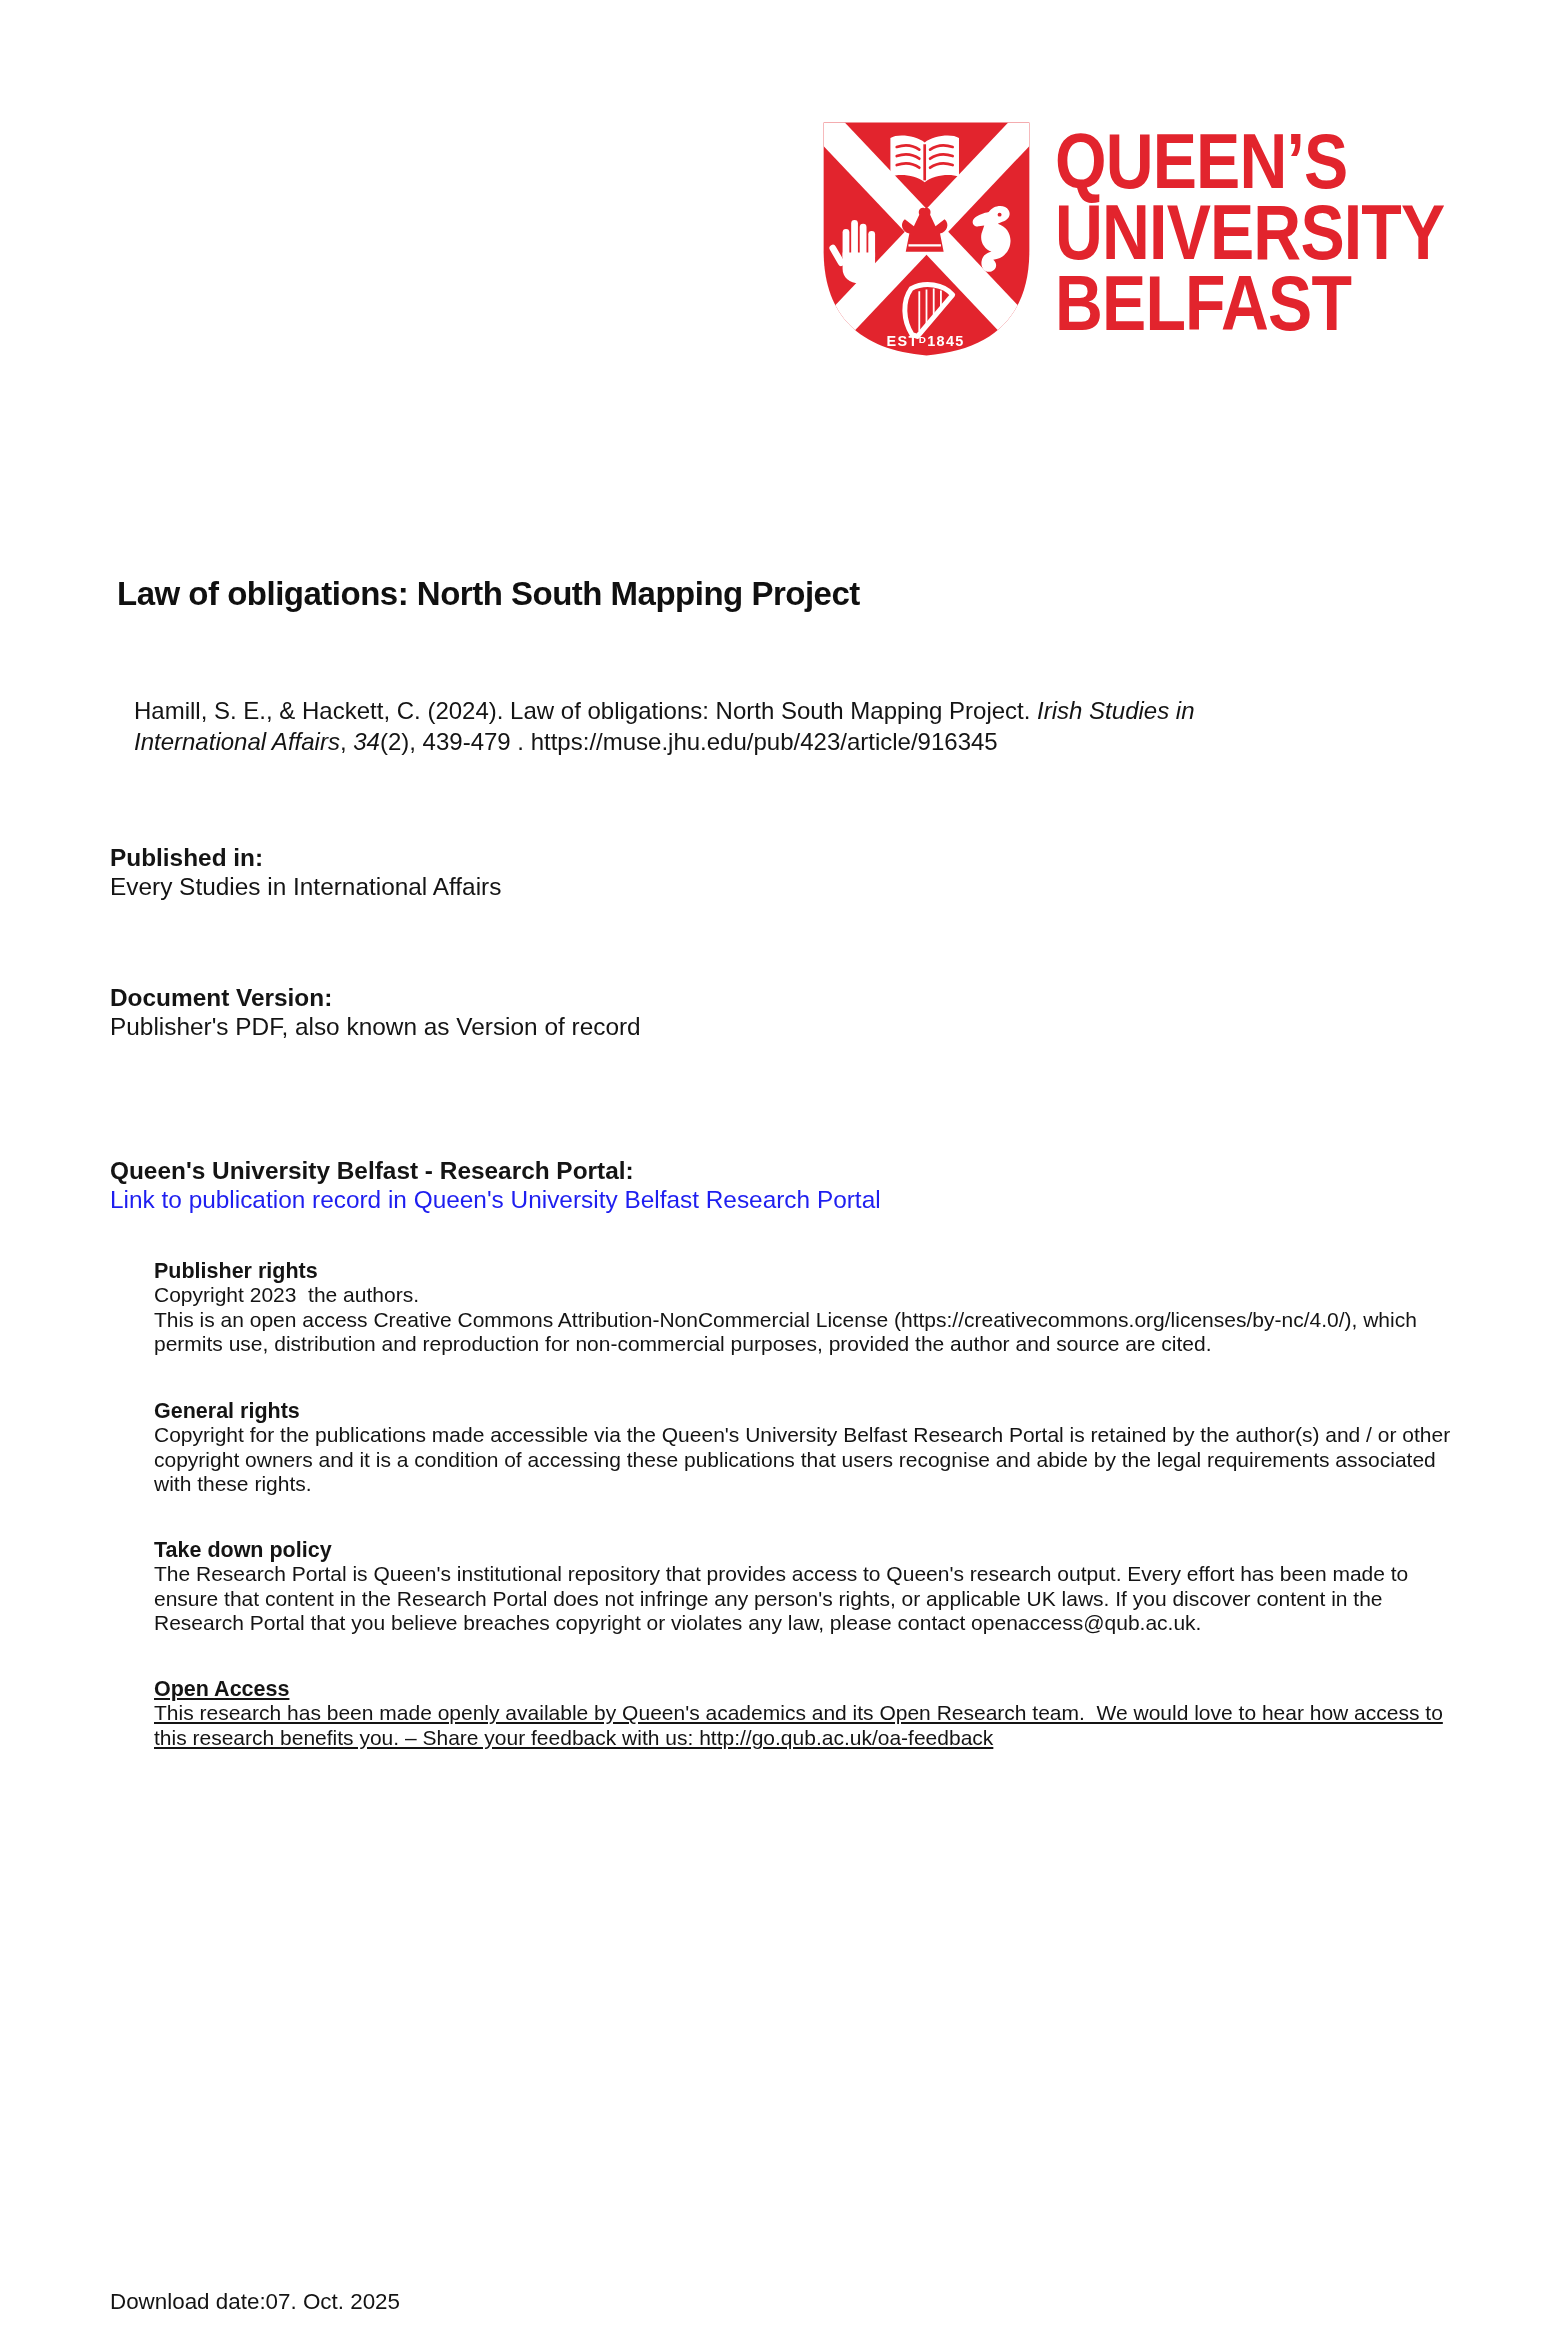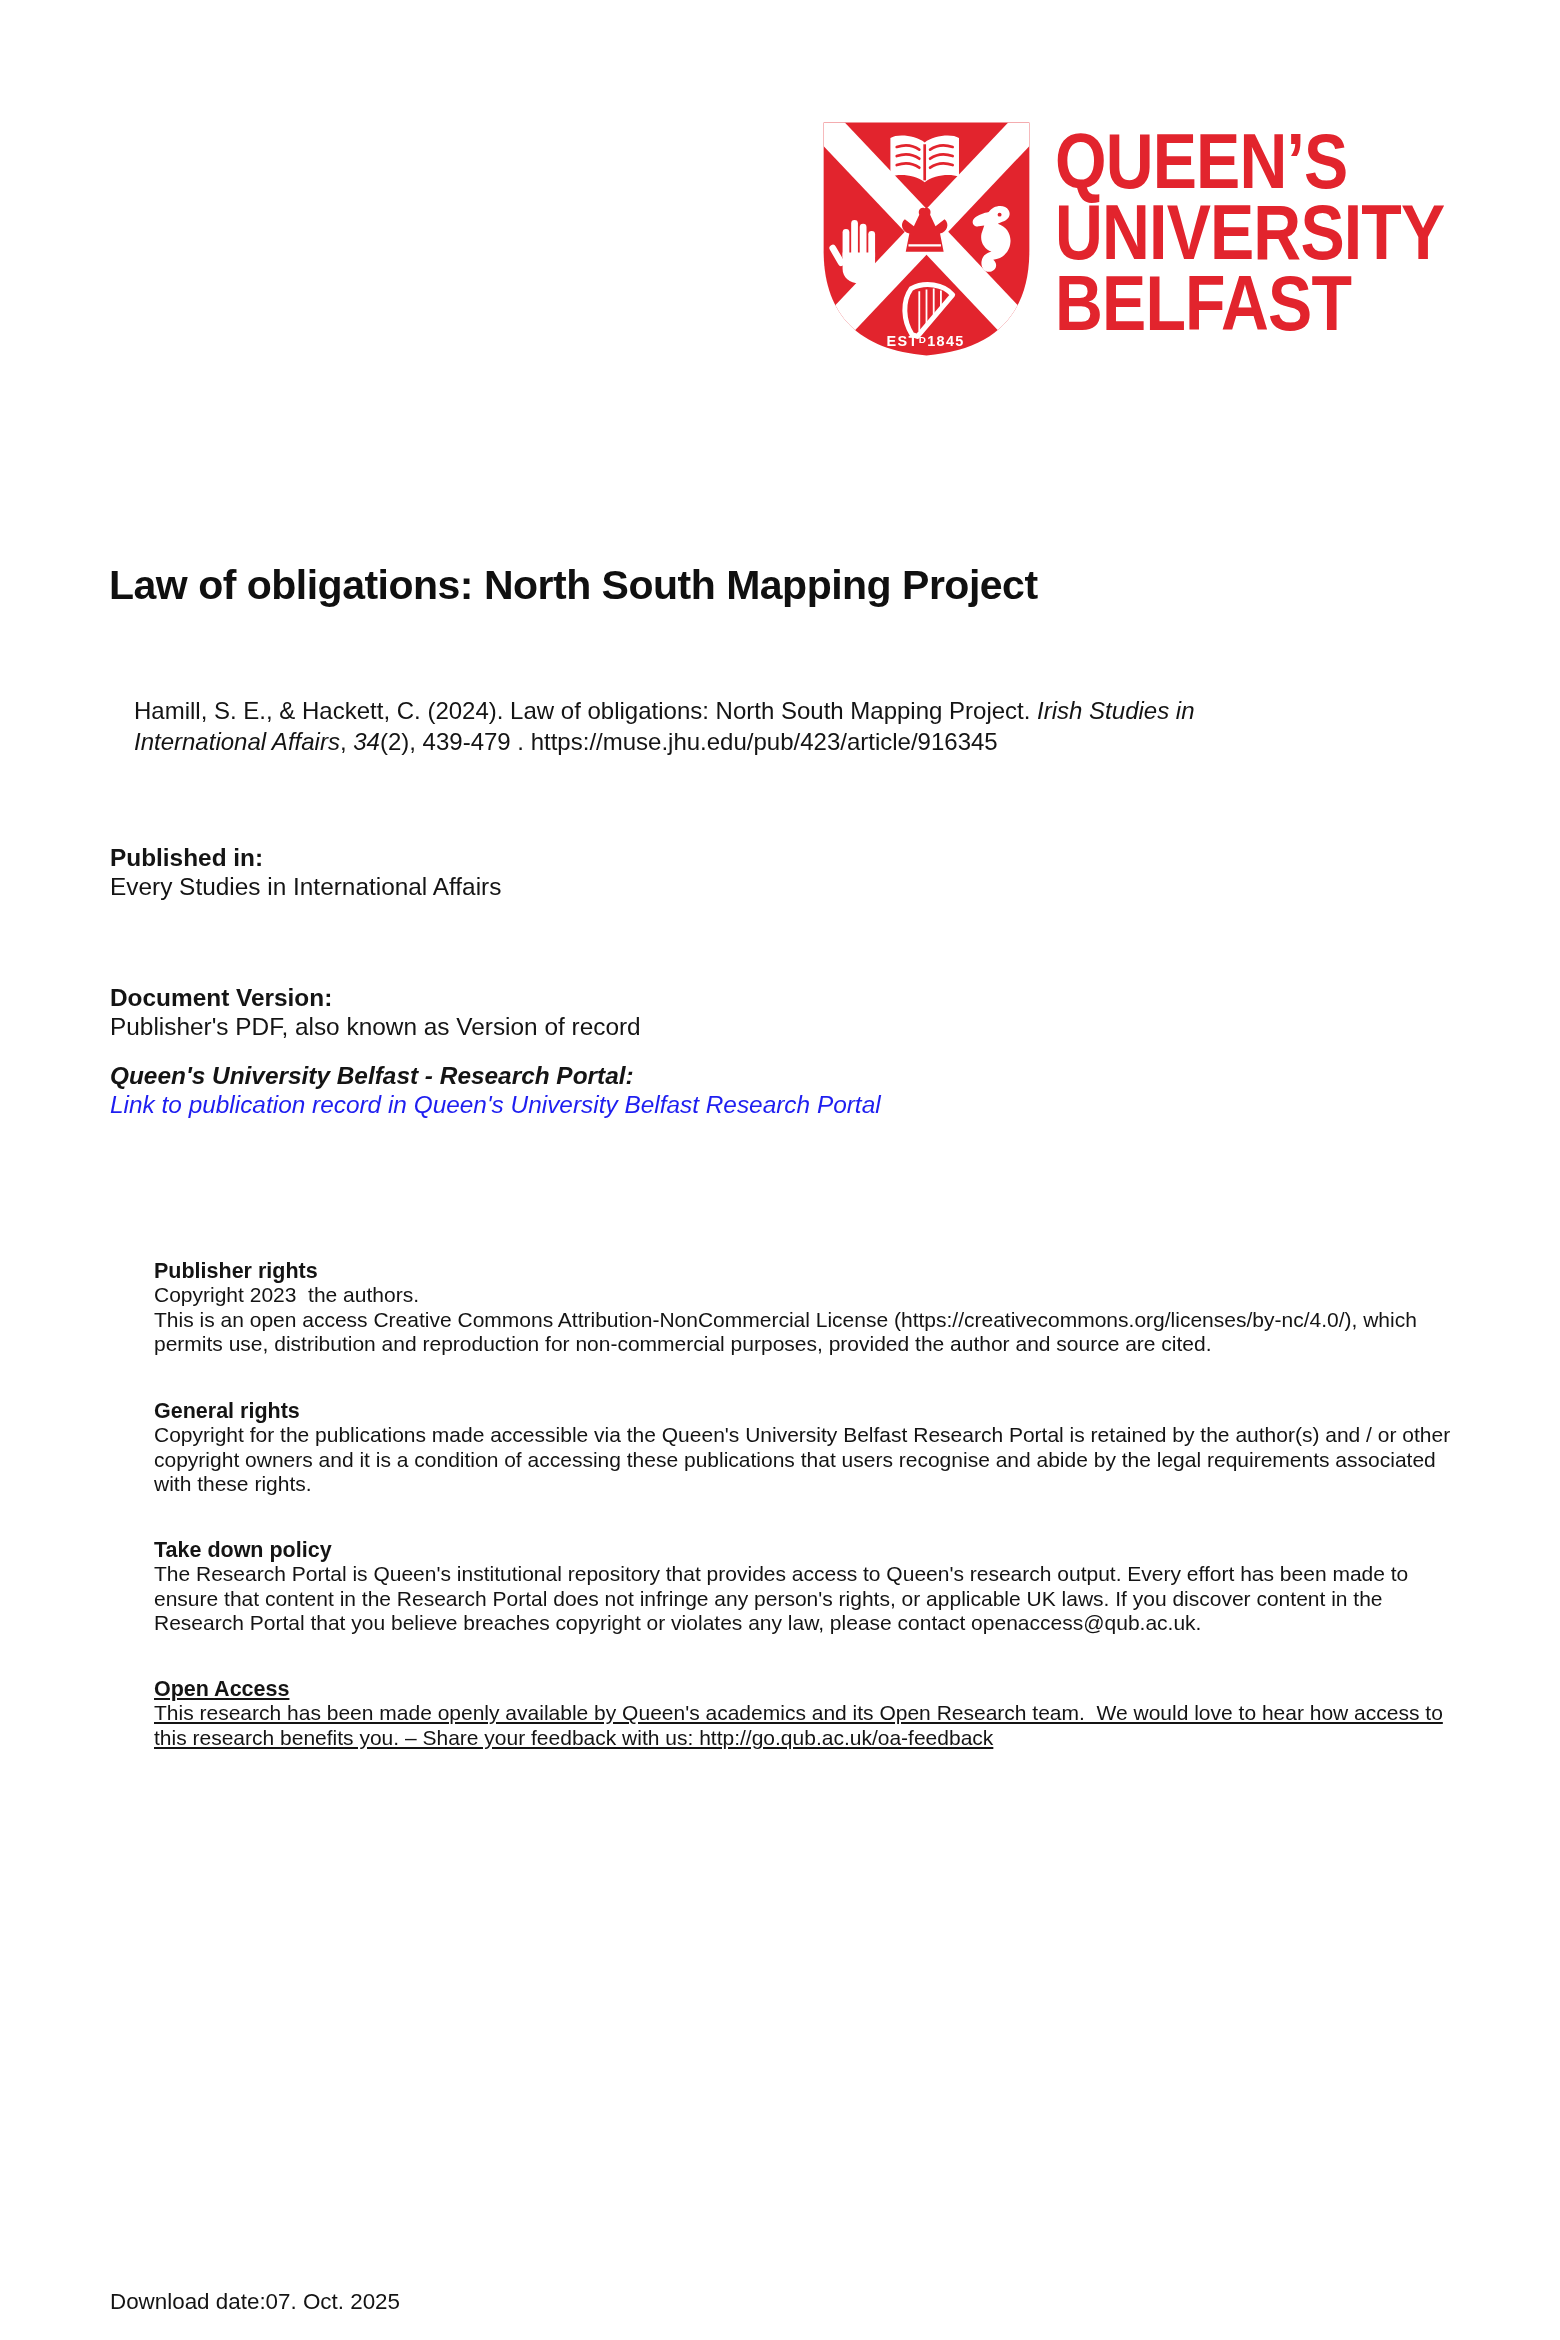--- a/index.html
+++ b/index.html
@@ -11,32 +11,32 @@
   .logo{position:absolute;left:818px;top:119px;width:683px;height:244px;}
   .shield{position:absolute;left:0;top:0;}
   .wordmark{
     position:absolute;left:237px;top:6.8px;
     font-weight:bold;font-size:78px;line-height:71px;letter-spacing:-1px;
     color:var(--brand_red,#E2242D);white-space:nowrap;
     transform:scaleX(0.85);transform-origin:left top;
   }
   
   .title{
-    position:absolute;left:109px;top:563px;margin:0;
-    font-size:41px;line-height:45px;font-weight:bold;letter-spacing:-0.5px;color:#101010;
+    position:absolute;left:109px;top:563px;margin:8px;
+    font-size:33px;line-height:45px;font-weight:bold;letter-spacing:-0.5px;color:#101010;
   }
   
   .citation{position:absolute;left:110px;top:695px;width:1395px;font-size:24px;line-height:31px;margin-left:24px;}
   .it{font-style:italic;}
   
   .field{position:absolute;left:110px;font-size:24.4px;line-height:29px;}
   .flabel{font-weight:bold;}
   .field-published{top:843px;}
   .field-docver{top:983px;}
-  .field-portal{top:1061px;font-style:italic;}
+  .field-portal{top:1156px;}
   .portal-link{color:var(--link_blue,#1E1EF0);cursor:pointer;}
   
   .section{position:absolute;left:110px;width:1443px;font-size:21px;line-height:24.4px;margin-left:44px;}
   .shead{font-weight:bold;font-size:21.5px;}
   .para{white-space:pre-wrap;}
   .sec-publisher{top:1259px;}
   .sec-general{top:1399px;}
   .sec-takedown{top:1538px;}
   .sec-openaccess{top:1677px;text-decoration:underline;}
   

